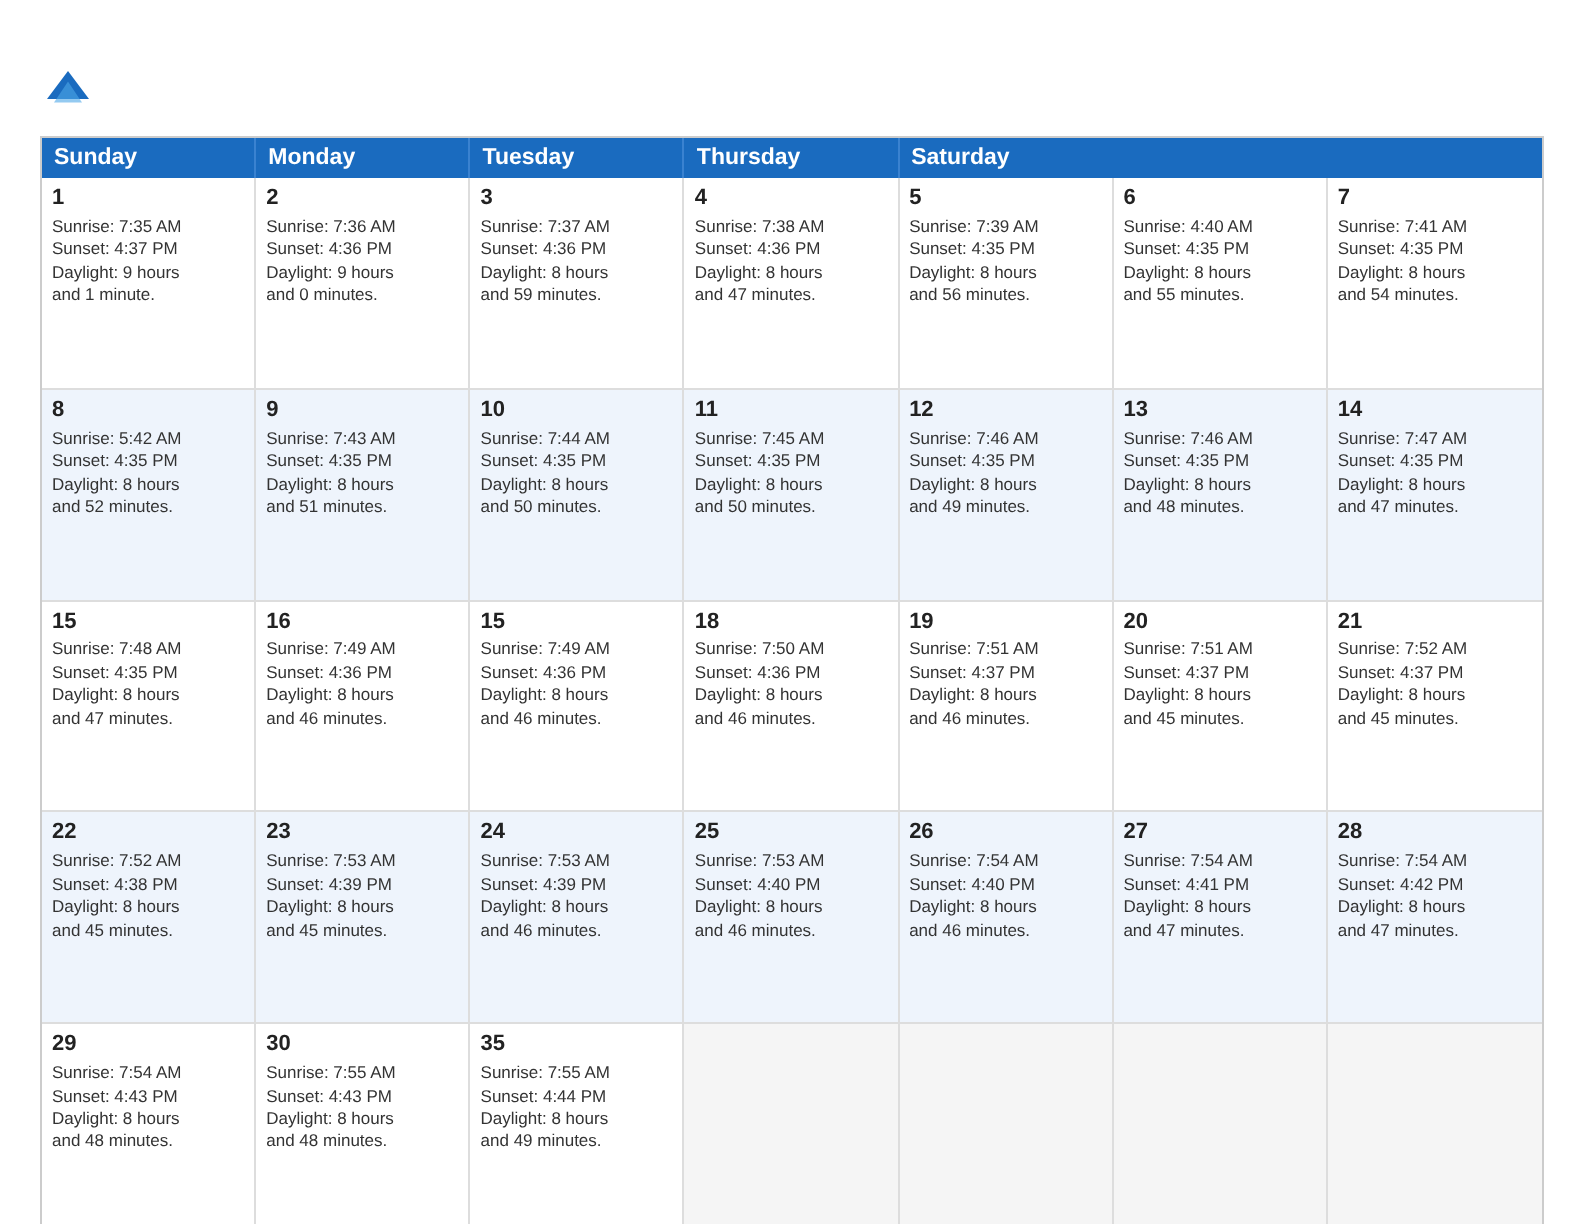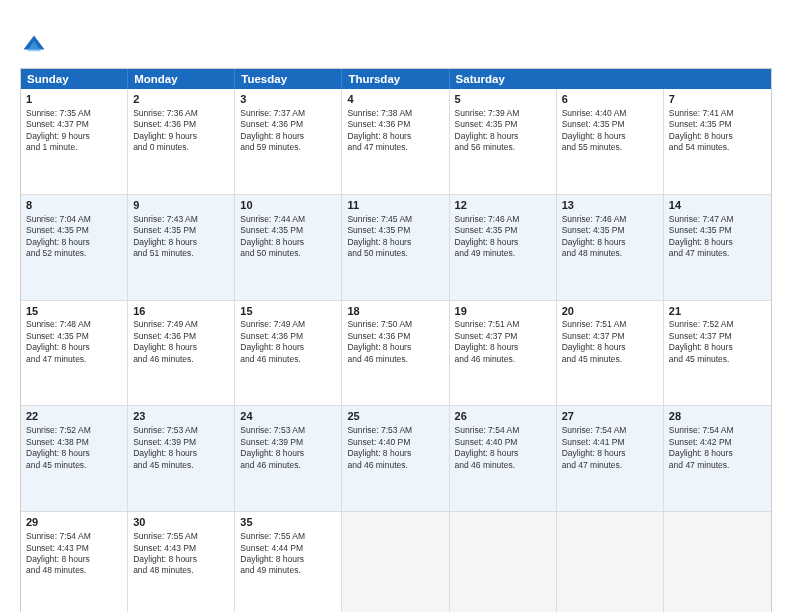--- a/index.html
+++ b/index.html
@@ -144,21 +144,21 @@
     <div class="cal-row">
           <div class="cal-cell"><span class="day-num">1</span><span>Sunrise: 7:35 AM</span><br><span>Sunset: 4:37 PM</span><br><span>Daylight: 9 hours</span><br><span>and 1 minute.</span><br></div>
           <div class="cal-cell"><span class="day-num">2</span><span>Sunrise: 7:36 AM</span><br><span>Sunset: 4:36 PM</span><br><span>Daylight: 9 hours</span><br><span>and 0 minutes.</span><br></div>
           <div class="cal-cell"><span class="day-num">3</span><span>Sunrise: 7:37 AM</span><br><span>Sunset: 4:36 PM</span><br><span>Daylight: 8 hours</span><br><span>and 59 minutes.</span><br></div>
           <div class="cal-cell"><span class="day-num">4</span><span>Sunrise: 7:38 AM</span><br><span>Sunset: 4:36 PM</span><br><span>Daylight: 8 hours</span><br><span>and 47 minutes.</span><br></div>
           <div class="cal-cell"><span class="day-num">5</span><span>Sunrise: 7:39 AM</span><br><span>Sunset: 4:35 PM</span><br><span>Daylight: 8 hours</span><br><span>and 56 minutes.</span><br></div>
           <div class="cal-cell"><span class="day-num">6</span><span>Sunrise: 4:40 AM</span><br><span>Sunset: 4:35 PM</span><br><span>Daylight: 8 hours</span><br><span>and 55 minutes.</span><br></div>
           <div class="cal-cell"><span class="day-num">7</span><span>Sunrise: 7:41 AM</span><br><span>Sunset: 4:35 PM</span><br><span>Daylight: 8 hours</span><br><span>and 54 minutes.</span><br></div>
         </div>
         <div class="cal-row">
-          <div class="cal-cell"><span class="day-num">8</span><span>Sunrise: 7:04 AM</span><br><span>Sunset: 4:35 PM</span><br><span>Daylight: 8 hours</span><br><span>and 52 minutes.</span><br></div>
+          <div class="cal-cell"><span class="day-num">8</span><span>Sunrise: 5:42 AM</span><br><span>Sunset: 4:35 PM</span><br><span>Daylight: 8 hours</span><br><span>and 52 minutes.</span><br></div>
           <div class="cal-cell"><span class="day-num">9</span><span>Sunrise: 7:43 AM</span><br><span>Sunset: 4:35 PM</span><br><span>Daylight: 8 hours</span><br><span>and 51 minutes.</span><br></div>
           <div class="cal-cell"><span class="day-num">10</span><span>Sunrise: 7:44 AM</span><br><span>Sunset: 4:35 PM</span><br><span>Daylight: 8 hours</span><br><span>and 50 minutes.</span><br></div>
           <div class="cal-cell"><span class="day-num">11</span><span>Sunrise: 7:45 AM</span><br><span>Sunset: 4:35 PM</span><br><span>Daylight: 8 hours</span><br><span>and 50 minutes.</span><br></div>
           <div class="cal-cell"><span class="day-num">12</span><span>Sunrise: 7:46 AM</span><br><span>Sunset: 4:35 PM</span><br><span>Daylight: 8 hours</span><br><span>and 49 minutes.</span><br></div>
           <div class="cal-cell"><span class="day-num">13</span><span>Sunrise: 7:46 AM</span><br><span>Sunset: 4:35 PM</span><br><span>Daylight: 8 hours</span><br><span>and 48 minutes.</span><br></div>
           <div class="cal-cell"><span class="day-num">14</span><span>Sunrise: 7:47 AM</span><br><span>Sunset: 4:35 PM</span><br><span>Daylight: 8 hours</span><br><span>and 47 minutes.</span><br></div>
         </div>
         <div class="cal-row">
           <div class="cal-cell"><span class="day-num">15</span><span>Sunrise: 7:48 AM</span><br><span>Sunset: 4:35 PM</span><br><span>Daylight: 8 hours</span><br><span>and 47 minutes.</span><br></div>
           <div class="cal-cell"><span class="day-num">16</span><span>Sunrise: 7:49 AM</span><br><span>Sunset: 4:36 PM</span><br><span>Daylight: 8 hours</span><br><span>and 46 minutes.</span><br></div>

